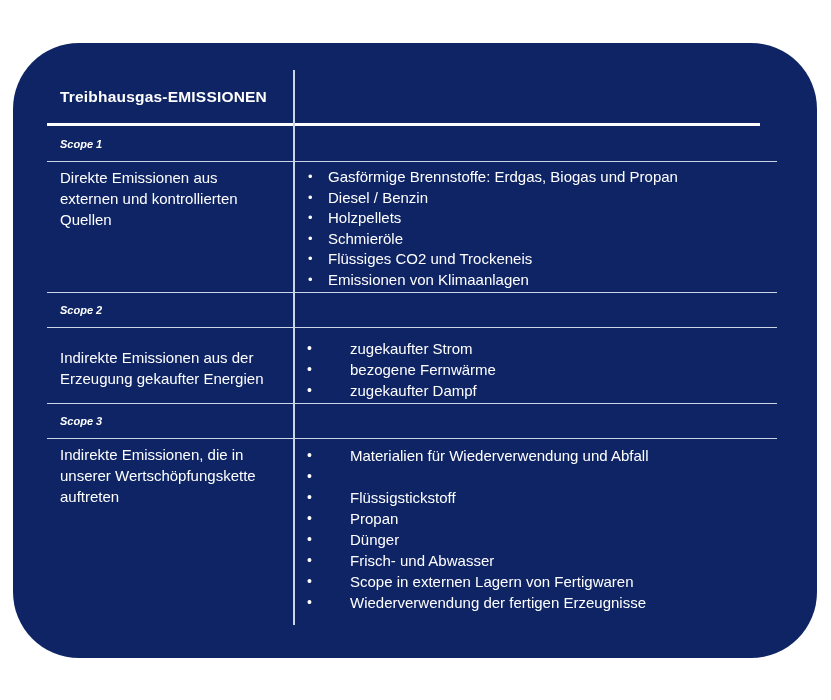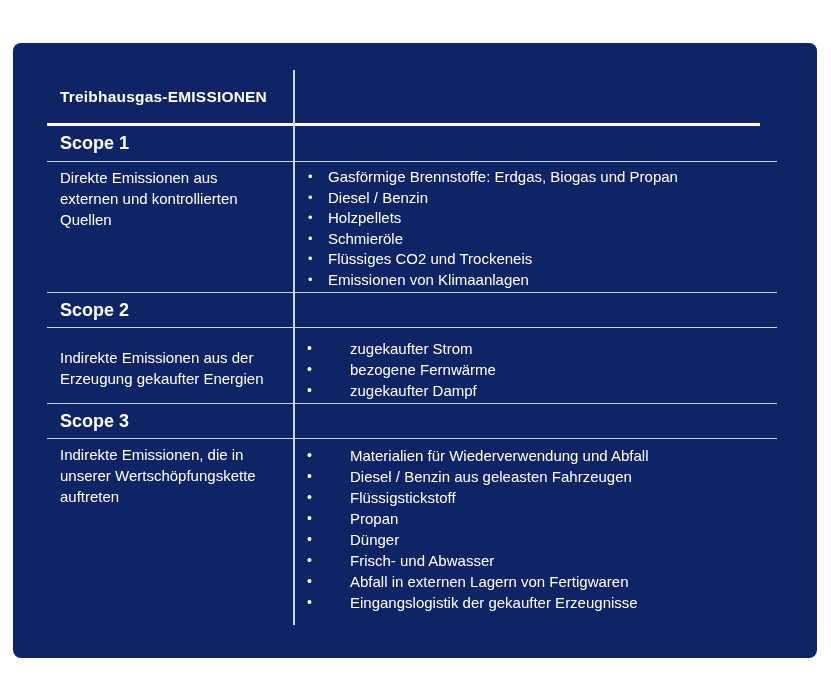--- a/index.html
+++ b/index.html
@@ -15,21 +15,21 @@
 
   .row { position:relative; width:730px; }
   .title-row   { height:53px; display:flex; align-items:center; }
   .title-text  { font-size:15.5px; font-weight:bold; letter-spacing:.2px; padding-left:13px; }
 
   .thick-line  { height:3px; width:713px; background:#ffffff; }
   .thin-line   { height:1px; width:730px; background:#ccd5e8; }
 
   .header-row  { height:34px; display:flex; align-items:center; }
   .header-row.first { height:35px; }
-  .header-text { font-size:18px; font-weight:bold; padding-left:13px; }
+  .header-text { font-size:11px; font-weight:bold; padding-left:13px;font-style:italic; }
 
   .content-row { display:flex; }
   .content-row.s0 { height:130px; }
   .content-row.s1 { height:75px;align-items:center;  }
   .content-row.s2 { height:188px; }
 
   .left-cell  { width:246px; padding:5px 24px 0 13px; font-size:15px; line-height:21px; }
   .right-cell { width:484px; padding-top:5px; }
   .content-row.s1 .right-cell { padding-top:8px; }
   .content-row.s2 .right-cell { padding-top:6px; }
@@ -42,21 +42,21 @@
   .wide  .bullet-mark { width:43px; font-size:14px; }
 
   
   .v-divider { position:absolute; left:280px; top:27px; width:1.5px; height:555px;
                background:#ccd5e8; }
 </style>
 </head>
 <body>
 
 <div class="stage" style="background: rgb(255, 255, 255);">
-  <div class="card" style="background: rgb(14, 36, 100); border-radius: 8px;">
+  <div class="card" style="background: rgb(14, 36, 100);">
 
     <div class="tbl">
       <div class="row title-row">
         <span class="title-text">Treibhausgas-EMISSIONEN</span>
       </div>
       <div class="thick-line" style="background: rgb(255, 255, 255);"></div>
 
       <div id="table-body">
           <div class="row header-row first">
             <div class="header-text">Scope 1</div>
@@ -120,45 +120,44 @@
           <div class="thin-line" style="background: rgb(204, 213, 232);"></div>
           <div class="row content-row s2">
             <div class="left-cell">Indirekte Emissionen, die in unserer Wertschöpfungskette auftreten</div>
             <div class="right-cell wide">
               <div class="bullet-row">
                 <div class="bullet-mark">•</div>
                 <div class="bullet-text">Materialien für Wiederverwendung und Abfall</div>
               </div>
               <div class="bullet-row">
                 <div class="bullet-mark">•</div>
-                <div class="bullet-text">Diesel / Benzin aus geleasten Fahrzeugen</div>
               </div>
               <div class="bullet-row">
                 <div class="bullet-mark">•</div>
                 <div class="bullet-text">Flüssigstickstoff</div>
               </div>
               <div class="bullet-row">
                 <div class="bullet-mark">•</div>
                 <div class="bullet-text">Propan</div>
               </div>
               <div class="bullet-row">
                 <div class="bullet-mark">•</div>
                 <div class="bullet-text">Dünger</div>
               </div>
               <div class="bullet-row">
                 <div class="bullet-mark">•</div>
                 <div class="bullet-text">Frisch- und Abwasser</div>
               </div>
               <div class="bullet-row">
                 <div class="bullet-mark">•</div>
-                <div class="bullet-text">Abfall in externen Lagern von Fertigwaren</div>
+                <div class="bullet-text">Scope in externen Lagern von Fertigwaren</div>
               </div>
               <div class="bullet-row">
                 <div class="bullet-mark">•</div>
-                <div class="bullet-text">Eingangslogistik der gekaufter Erzeugnisse</div>
+                <div class="bullet-text">Wiederverwendung der fertigen Erzeugnisse</div>
               </div>
             </div>
           </div>
         </div>
     </div>
 
     <div class="v-divider" style="background: rgb(204, 213, 232);"></div>
   </div>
 </div>
 

